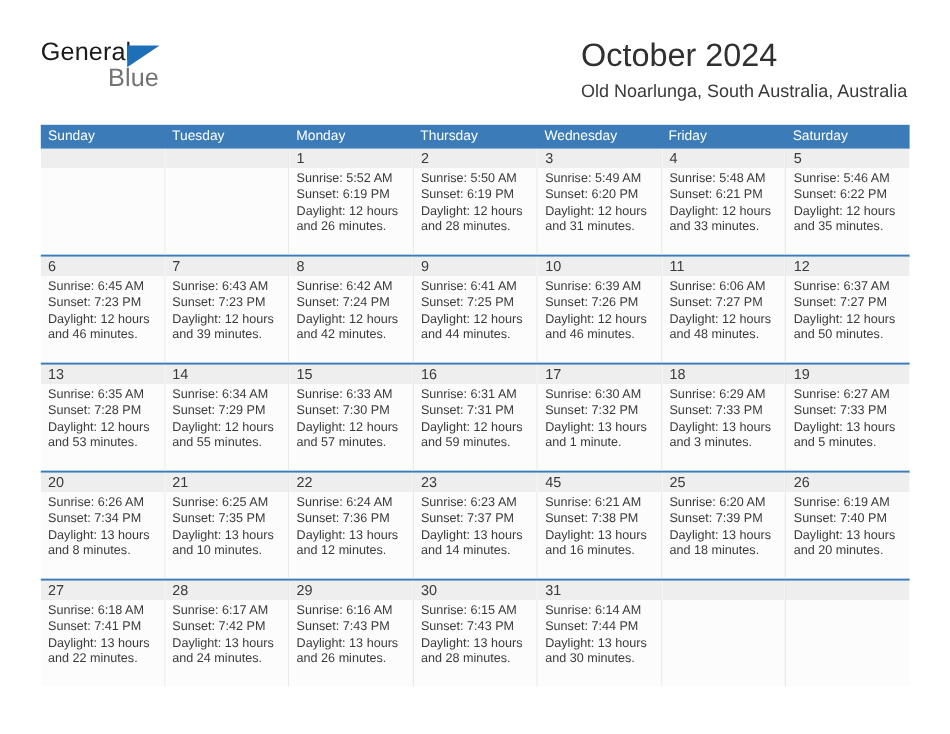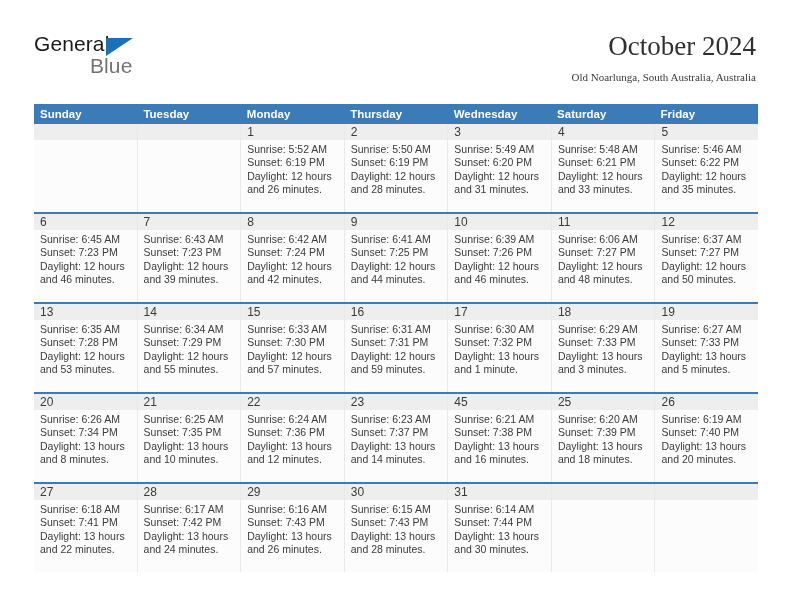--- a/index.html
+++ b/index.html
@@ -63,50 +63,48 @@
     letter-spacing: 0.1px;
     color: #737373;
     line-height: 24px;
   }
 
   
   .title-block {
     position: absolute;
     right: 36px;
     top: 30px;
-    text-align: right;
-    font-family: Liberation Serif, serif;
+    text-align: left;
   }
   .month-title {
     font-size: 27px;
     font-weight: normal;
     color: #303030;
     line-height: 32px;
     white-space: nowrap;
   }
   .location-sub {
     margin-top: 6px;
-    font-size: 11px;
+    font-size: 15px;
     color: #3a3a3a;
     line-height: 18px;
     white-space: nowrap;
   }
 
   
   .calendar {
     position: absolute;
     left: 34px;
     top: 104px;
     width: 724px;
   }
   .cal-head {
     display: flex;
     background: #3b7cb8;
     height: 20px;
-    font-weight: bold;
   }
   .cal-head .hcell {
     flex: 1 1 0;
     color: #ffffff;
     font-size: 11.5px;
     line-height: 20px;
     padding-left: 6px;
     box-sizing: border-box;
     white-space: nowrap;
     overflow: hidden;
@@ -173,22 +171,22 @@
 
   </div>
 
   <div class="calendar">
     <div class="cal-head">
       <div class="hcell">Sunday</div>
       <div class="hcell">Tuesday</div>
       <div class="hcell">Monday</div>
       <div class="hcell">Thursday</div>
       <div class="hcell">Wednesday</div>
+      <div class="hcell">Friday</div>
       <div class="hcell">Saturday</div>
-      <div class="hcell">Friday</div>
     </div>
     <div id="weeks-container">
         <div class="week first">
           <div class="daycell empty">
             <div class="daynum-band"></div>
           </div>
           <div class="daycell empty">
             <div class="daynum-band"></div>
           </div>
           <div class="daycell">

